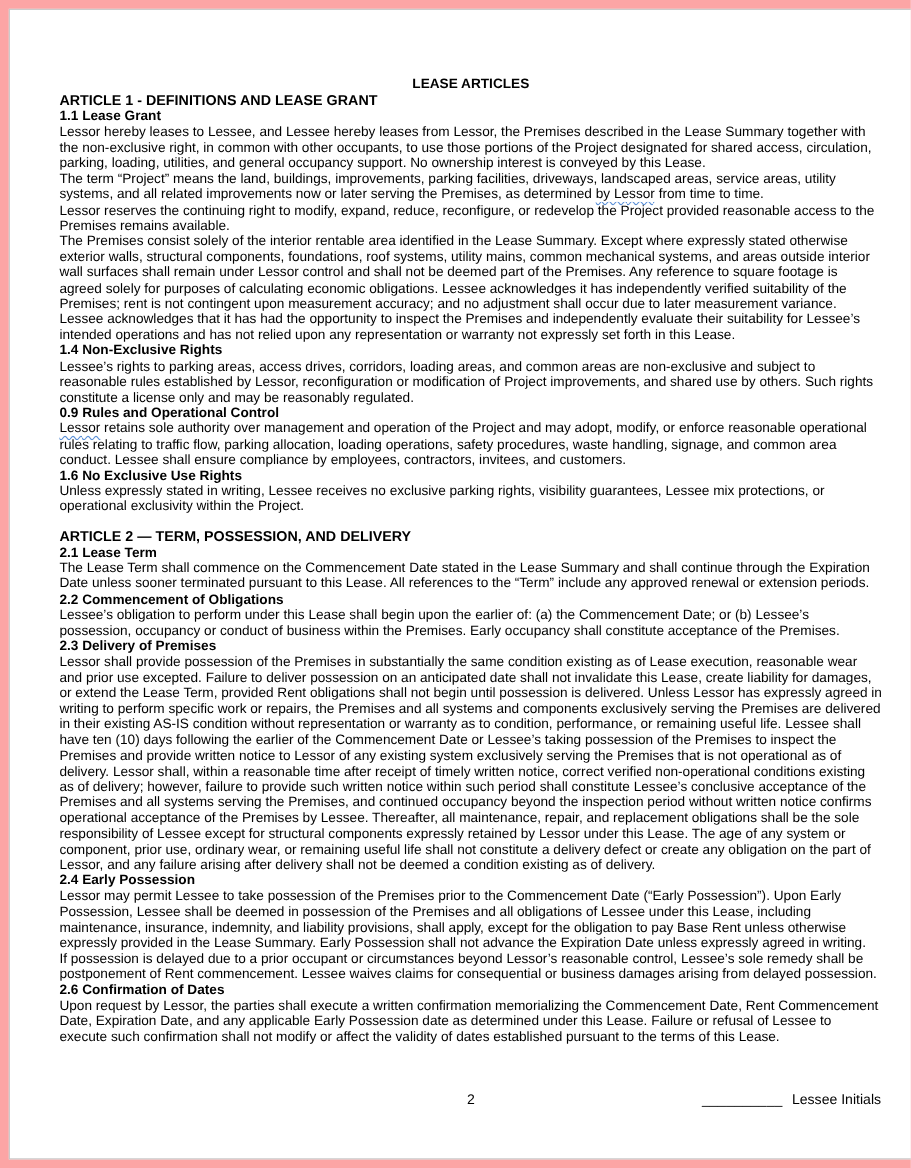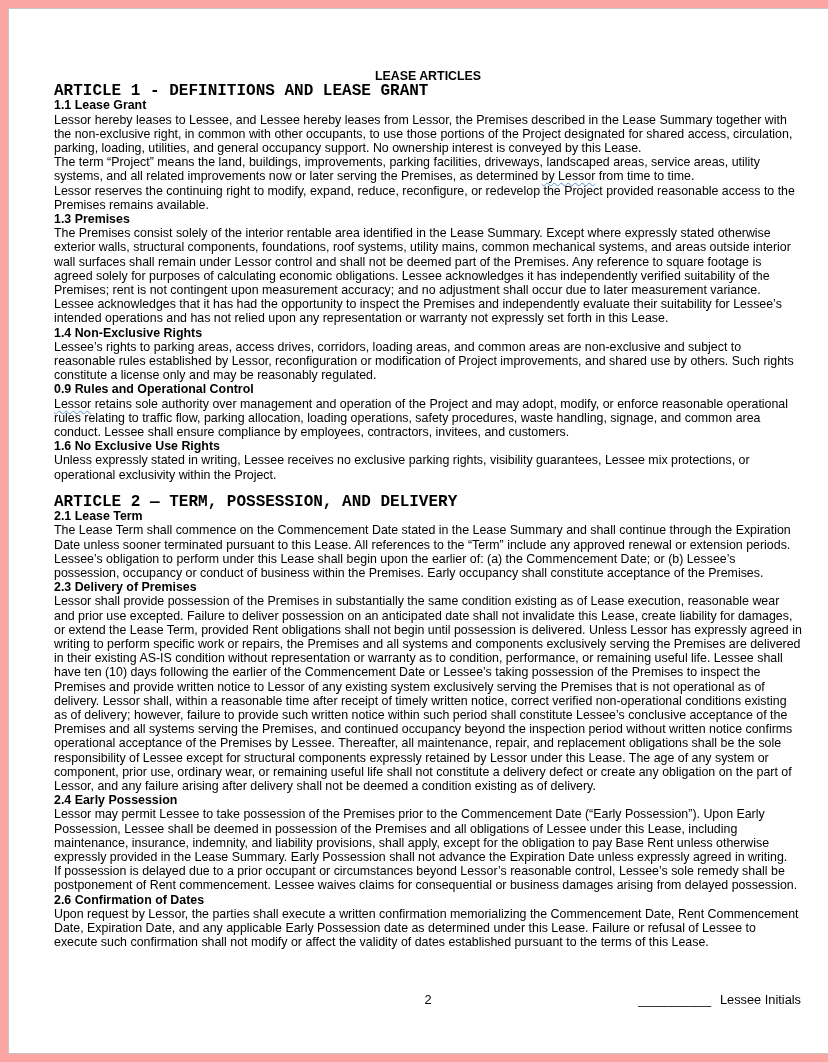--- a/index.html
+++ b/index.html
@@ -30,24 +30,23 @@
     overflow: hidden;
   }
   .doc-title {
     font-size: 12.4px;
     font-weight: bold;
     text-align: center;
     margin: 0 0 1px 0;
     line-height: 14.2px;
   }
   .art-heading {
-    font-size: 16px;
+    font-size: 13px;
     font-weight: bold;
     line-height: 14.2px;
-    font-family: Liberation Mono, monospace;
   }
   .sec-heading {
     font-size: 12.4px;
     font-weight: bold;
     line-height: 14.2px;
   }
   .para {
     font-size: 12.4px;
     line-height: 14.2px;
     margin: 0;
@@ -101,21 +100,20 @@
         <div class="sec-heading">1.1 Lease Grant</div>
         <p class="para">Lessor hereby leases to Lessee, and Lessee hereby leases from Lessor, the Premises described in the Lease Summary together with the non-exclusive right, in common with other occupants, to use those portions of the Project designated for shared access, circulation, parking, loading, utilities, and general occupancy support. No ownership interest is conveyed by this Lease.</p>
       </div>
 
       <div>
         <p class="para">The term “Project” means the land, buildings, improvements, parking facilities, driveways, landscaped areas, service areas, utility systems, and all related improvements now or later serving the Premises, as determined <span class="grammar-squiggle">by Lessor</span> from time to time.</p>
         <p class="para">Lessor reserves the continuing right to modify, expand, reduce, reconfigure, or redevelop the Project provided reasonable access to the Premises remains available.</p>
       </div>
 
       <div>
-        <div class="sec-heading">1.3 Premises</div>
         <p class="para">The Premises consist solely of the interior rentable area identified in the Lease Summary. Except where expressly stated otherwise exterior walls, structural components, foundations, roof systems, utility mains, common mechanical systems, and areas outside interior wall surfaces shall remain under Lessor control and shall not be deemed part of the Premises. Any reference to square footage is agreed solely for purposes of calculating economic obligations. Lessee acknowledges it has independently verified suitability of the Premises; rent is not contingent upon measurement accuracy; and no adjustment shall occur due to later measurement variance. Lessee acknowledges that it has had the opportunity to inspect the Premises and independently evaluate their suitability for Lessee’s intended operations and has not relied upon any representation or warranty not expressly set forth in this Lease.</p>
       </div>
 
       <div>
         <div class="sec-heading">1.4 Non-Exclusive Rights</div>
         <p class="para">Lessee’s rights to parking areas, access drives, corridors, loading areas, and common areas are non-exclusive and subject to reasonable rules established by Lessor, reconfiguration or modification of Project improvements, and shared use by others. Such rights constitute a license only and may be reasonably regulated.</p>
       </div>
 
       <div>
         <div class="sec-heading">0.9 Rules and Operational Control</div>
@@ -130,20 +128,21 @@
 
     <div class="article-block article-gap">
       <div class="art-heading">ARTICLE 2 — TERM, POSSESSION, AND DELIVERY</div>
 
       <div>
         <div class="sec-heading">2.1 Lease Term</div>
         <p class="para">The Lease Term shall commence on the Commencement Date stated in the Lease Summary and shall continue through the Expiration Date unless sooner terminated pursuant to this Lease. All references to the “Term” include any approved renewal or extension periods.</p>
       </div>
 
       <div>
+        <div class="sec-heading">2.2 Commencement of Obligations</div>
         <p class="para">Lessee’s obligation to perform under this Lease shall begin upon the earlier of: (a) the Commencement Date; or (b) Lessee’s possession, occupancy or conduct of business within the Premises. Early occupancy shall constitute acceptance of the Premises.</p>
       </div>
 
       <div>
         <div class="sec-heading">2.3 Delivery of Premises</div>
         <p class="para">Lessor shall provide possession of the Premises in substantially the same condition existing as of Lease execution, reasonable wear and prior use excepted. Failure to deliver possession on an anticipated date shall not invalidate this Lease, create liability for damages, or extend the Lease Term, provided Rent obligations shall not begin until possession is delivered. Unless Lessor has expressly agreed in writing to perform specific work or repairs, the Premises and all systems and components exclusively serving the Premises are delivered in their existing AS-IS condition without representation or warranty as to condition, performance, or remaining useful life. Lessee shall have ten (10) days following the earlier of the Commencement Date or Lessee’s taking possession of the Premises to inspect the Premises and provide written notice to Lessor of any existing system exclusively serving the Premises that is not operational as of delivery. Lessor shall, within a reasonable time after receipt of timely written notice, correct verified non-operational conditions existing as of delivery; however, failure to provide such written notice within such period shall constitute Lessee’s conclusive acceptance of the Premises and all systems serving the Premises, and continued occupancy beyond the inspection period without written notice confirms operational acceptance of the Premises by Lessee. Thereafter, all maintenance, repair, and replacement obligations shall be the sole responsibility of Lessee except for structural components expressly retained by Lessor under this Lease. The age of any system or component, prior use, ordinary wear, or remaining useful life shall not constitute a delivery defect or create any obligation on the part of Lessor, and any failure arising after delivery shall not be deemed a condition existing as of delivery.</p>
       </div>
 
       <div>
         <div class="sec-heading">2.4 Early Possession</div>

